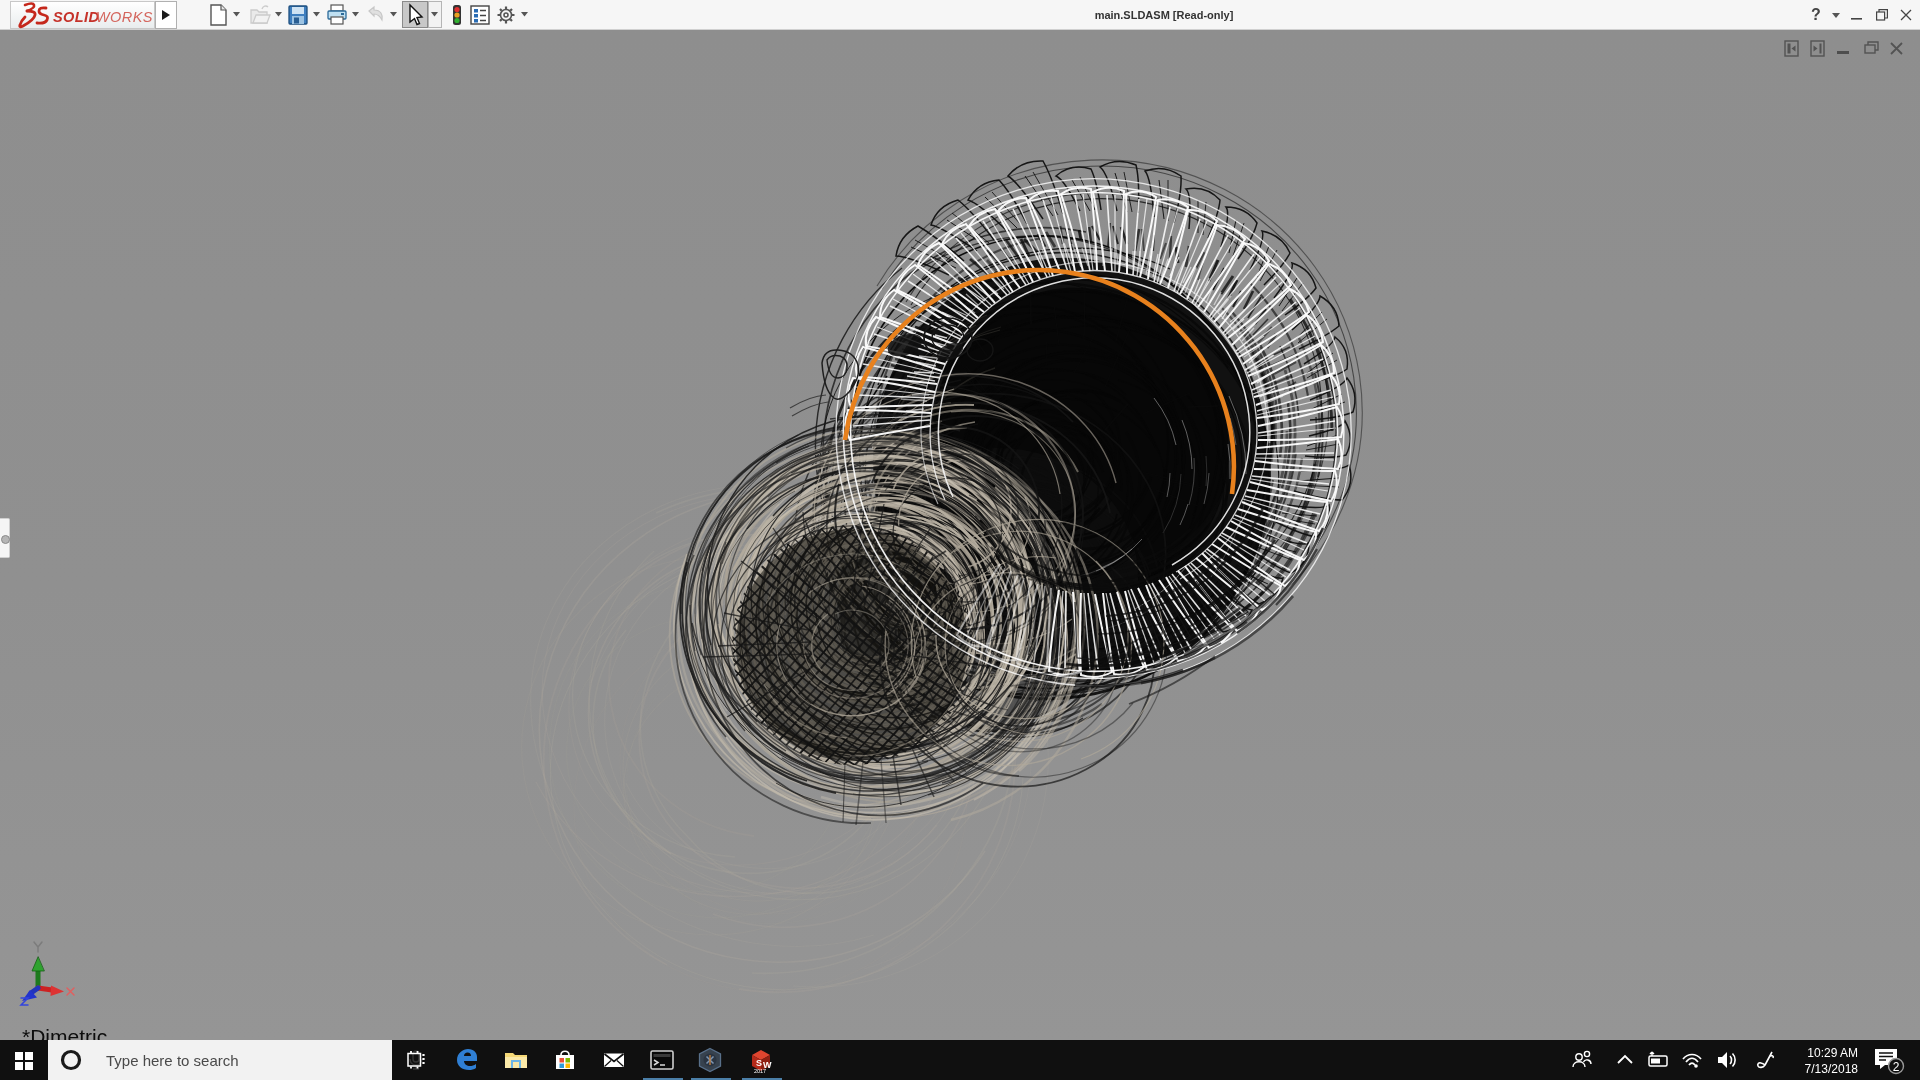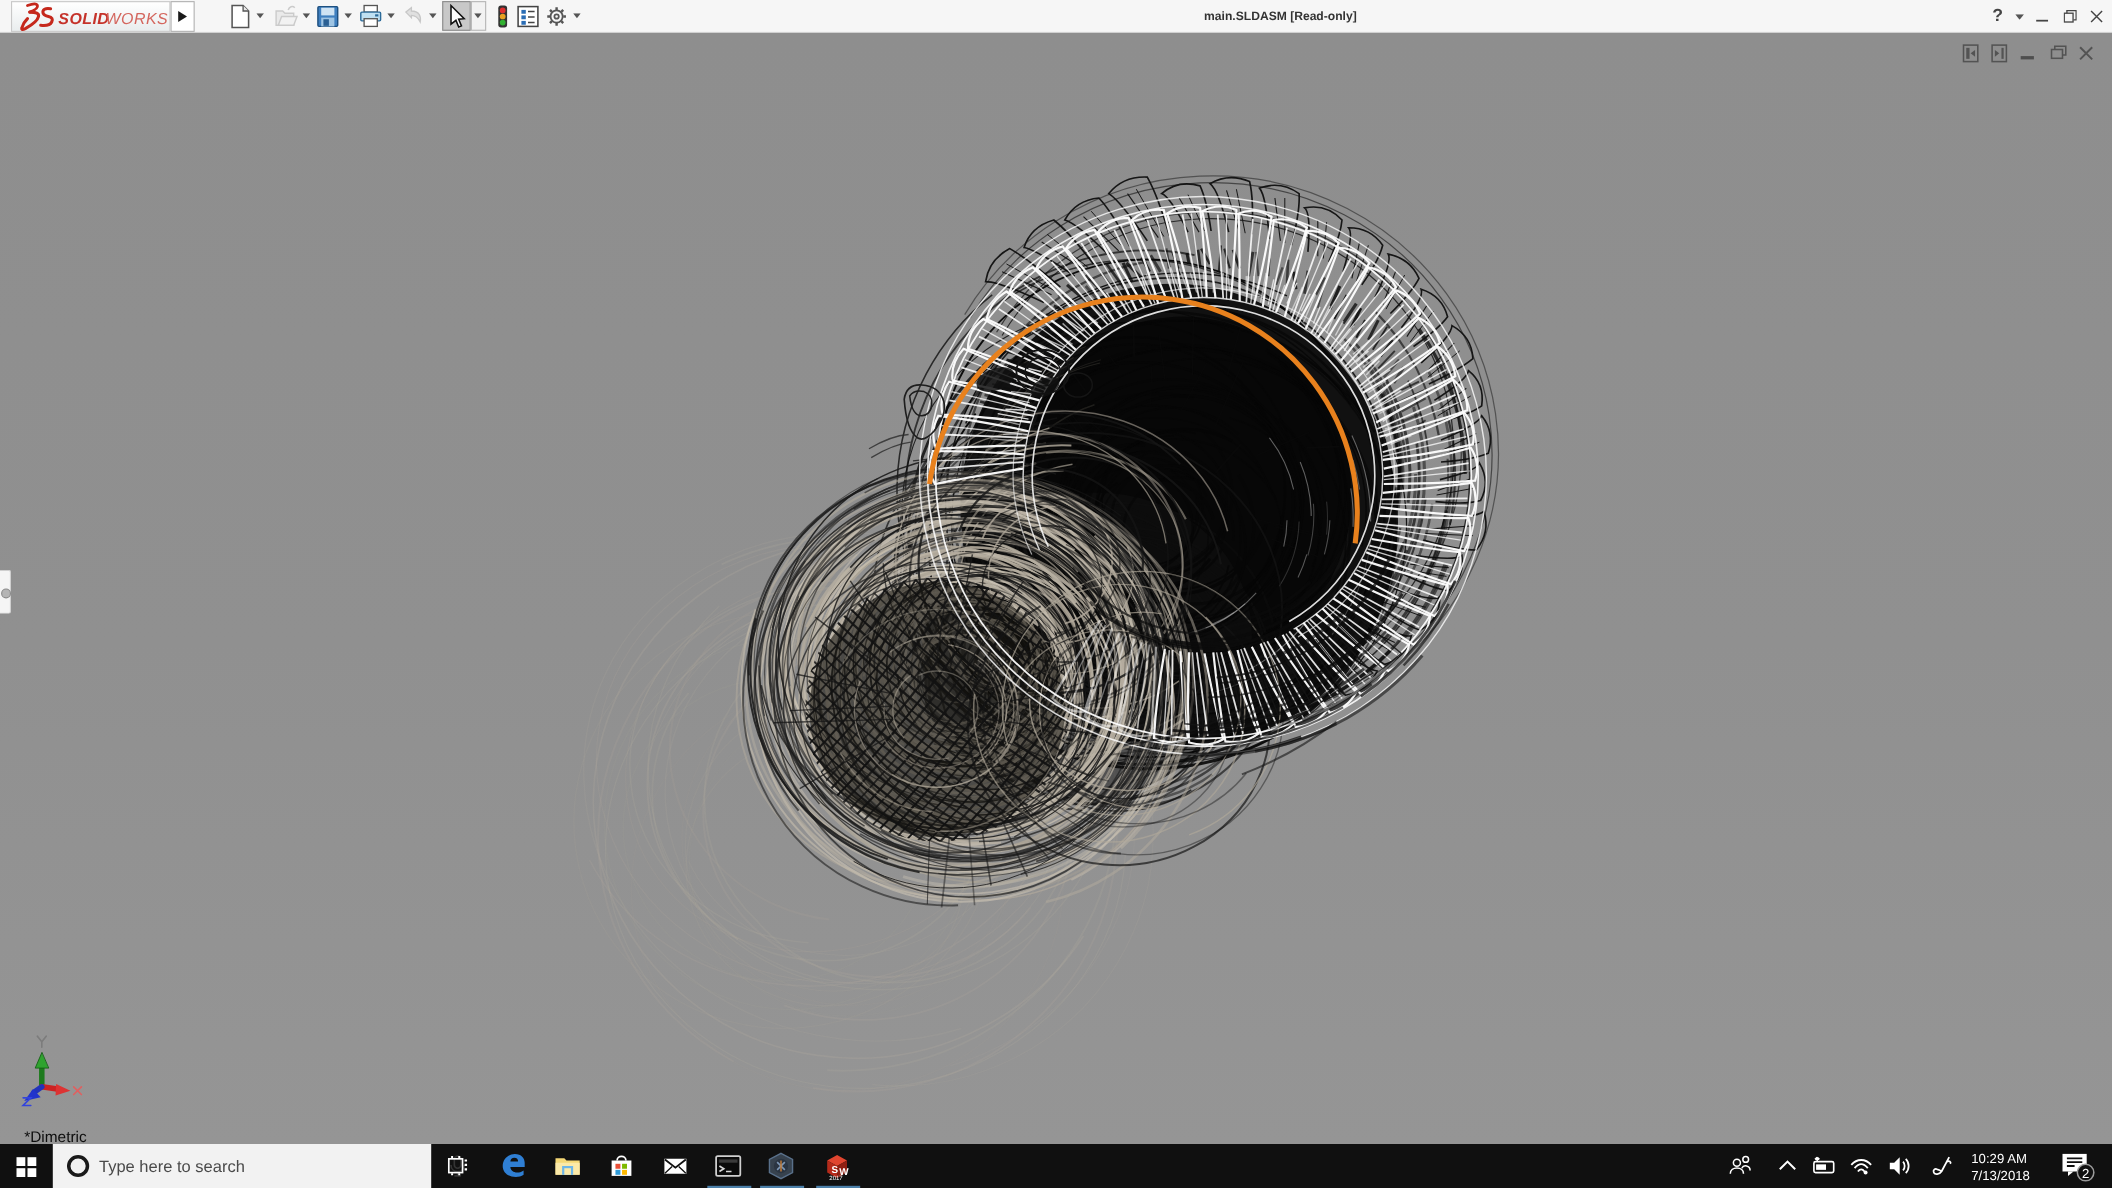--- a/index.html
+++ b/index.html
@@ -3,26 +3,26 @@
 *{margin:0;padding:0;box-sizing:border-box}
 html,body{width:1920px;height:1080px;overflow:hidden;font-family:"Liberation Sans",sans-serif}
 .titlebar{position:absolute;top:0;left:0;width:1920px;height:30px;background:#f6f6f6;border-bottom:1px solid #d0d0d0}
 .logo{position:absolute;left:10px;top:1px;width:145px;height:28px;background:linear-gradient(180deg,#ffffff,#e9edee);border:1px solid #c8c8c8;display:flex;align-items:center;justify-content:center}
 .flyout{position:absolute;left:155px;top:1px;width:22px;height:28px;background:#fff;border:1px solid #b0b0b0;display:flex;align-items:center;justify-content:center}
 .tb-title{position:absolute;top:0;left:1164px;transform:translateX(-50%);width:600px;text-align:center;line-height:30px;font-size:11px;color:#333;font-weight:700}
 .winbtn{position:absolute;top:0;height:30px;width:28px;display:flex;align-items:center;justify-content:center;color:#444;font-size:15px}
 .viewport{position:absolute;top:30px;left:0;width:1920px;height:1010px;background:linear-gradient(180deg,#8e8e8e 0%,#909090 55%,#959595 100%)}
 .lefttab{position:absolute;left:0;top:488px;width:10px;height:40px;background:#f5f5f5;border:1px solid #cfcfcf;border-left:none;border-radius:0 2px 2px 0}
 .lefttab::after{content:"";position:absolute;left:1px;top:16px;width:7px;height:7px;border-radius:50%;background:#b5b5b5;border:1px solid #8a8a8a}
-.dimetric{position:absolute;left:22px;top:995px;color:#0d0d0d;font-size:14px}
+.dimetric{position:absolute;left:22px;top:995px;color:#0d0d0d;font-size:21px}
 .taskbar{position:absolute;top:1040px;left:0;width:1920px;height:40px;background:#101010}
 .search{position:absolute;left:48px;top:0;width:344px;height:40px;background:#f2f2f2;display:flex;align-items:center}
-.search .txt{color:#4a4a4a;font-size:15px;margin-left:42px}
+.search .txt{color:#4a4a4a;font-size:15px;margin-left:58px}
 .tray{position:absolute;right:0;top:0;height:40px;display:flex;align-items:center;color:#fff}
-.clock{width:66px;text-align:left;font-size:12px;color:#fff;line-height:1.3}
+.clock{width:66px;text-align:right;font-size:12px;color:#fff;line-height:1.3}
 svg{display:block}
 </style></head>
 <body>
 
 <div class="viewport">
 <svg width="1920" height="1010" viewBox="0 30 1920 1010" style="position:absolute;top:0;left:0;width:1920px;height:1010px">
       <path d="M963 771A218 198 2 0 1 552 750A218 198 2 0 1 882 529" stroke="#b5ad9f" stroke-width="1.0" fill="none" opacity="0.17"></path>
       <path d="M754 836A160 150 16 0 1 705 546A160 150 16 0 1 898 779" stroke="#b5ad9f" stroke-width="1.8" fill="none" opacity="0.14"></path>
       <path d="M874 935A253 228 18 0 1 531 712A253 228 18 0 1 855 499" stroke="#b5ad9f" stroke-width="1.2" fill="none" opacity="0.16"></path>
       <path d="M1003 752A211 203 -6 0 1 691 871A211 203 -6 0 1 654 551" stroke="#b5ad9f" stroke-width="1.2" fill="none" opacity="0.19"></path>

